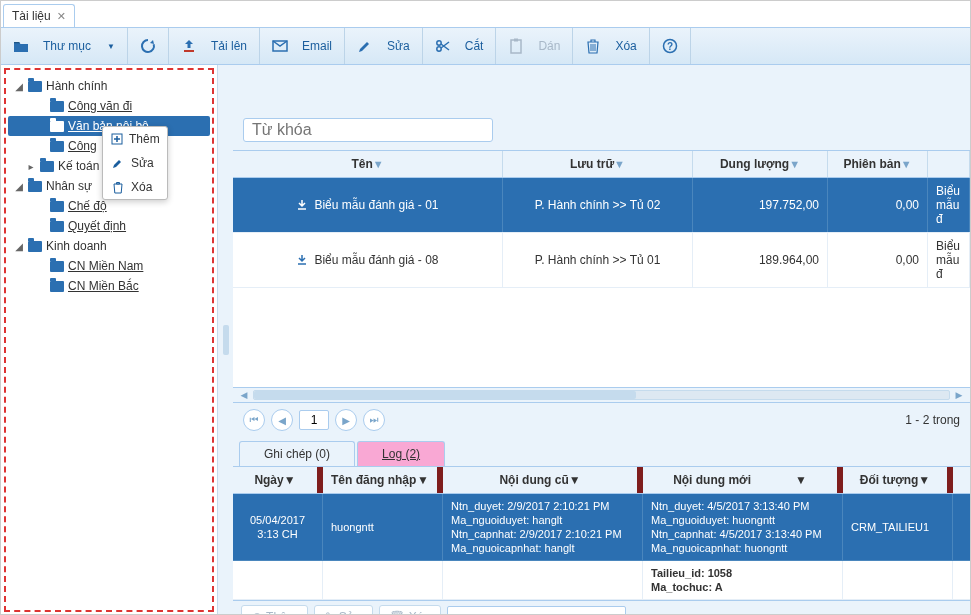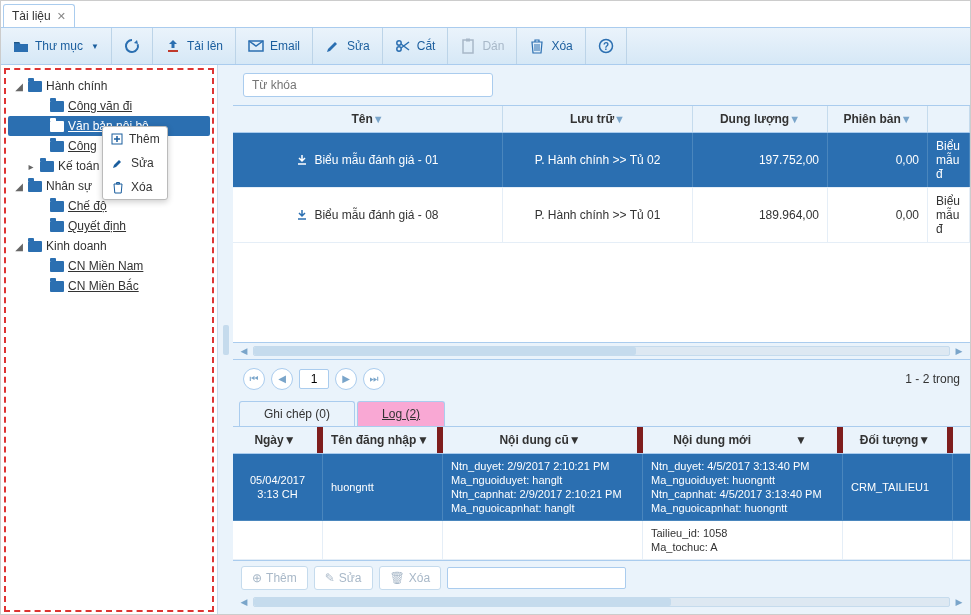--- a/index.html
+++ b/index.html
@@ -3,21 +3,21 @@
 <meta charset="utf-8">
 <style>
   * { box-sizing: border-box; margin: 0; padding: 0; }
   body { font-family: Arial, sans-serif; font-size: 12px; color: #333; background: #fff; width: 971px; height: 615px; overflow: hidden; border: 1px solid #ccc; }
   
   .tab-strip { height: 26px; background: #fff; border-bottom: 0; display: flex; align-items: flex-end; padding-left: 2px; }
   .tab { display: flex; align-items: center; gap: 6px; padding: 4px 8px; border: 1px solid #aaccee; border-bottom: none; border-radius: 3px 3px 0 0; background: #fff; font-size: 12px; }
   .tab-close { color: #888; font-size: 11px; cursor: pointer; }
   
   .toolbar { height: 38px; background: linear-gradient(#eaf3fb,#d6e8f6); border-top: 1px solid #aaccee; border-bottom: 1px solid #aaccee; display: flex; align-items: stretch; }
-  .tb-btn { display: flex; align-items: center; gap: 6px; padding: 0 12px; border-right: 1px solid #bcd4e8; color: #1b5e9e; cursor: pointer; font-size: 12px; }
+  .tb-btn { display: flex; align-items: center; gap: 14px; padding: 0 12px; border-right: 1px solid #bcd4e8; color: #1b5e9e; cursor: pointer; font-size: 12px; }
   .tb-btn.disabled { color: #a8b8c8; }
   .tb-btn .caret { font-size: 8px; margin-left: 2px; }
   .tb-icon { width: 16px; height: 16px; display: inline-flex; align-items: center; justify-content: center; }
   
   .main { display: flex; height: calc(615px - 26px - 38px - 1px); }
   .sidebar { width: 210px; border: 2px dashed #d33; margin: 3px; padding: 6px 2px; position: relative; overflow: visible; }
   .tree-node { padding: 3px 2px 3px 6px; display: flex; align-items: center; gap: 4px; cursor: pointer; }
   .tree-node .tog { width: 10px; color: #666; font-size: 10px; display: inline-block; text-align: center; }
   .tree-node.child { padding-left: 28px; text-decoration: underline; }
   .tree-node.child .tog { visibility: hidden; }
@@ -27,21 +27,21 @@
   .tree-node.selected { background: #2b6fb1; color: #fff; border-radius: 2px; }
   .tree-node.selected .folder-ic { background: #fff; }
   .tree-node.selected .folder-ic::before { background: #fff; }
   
   .ctx-menu { position: absolute; top: 56px; left: 96px; width: 66px; background: #fff; border: 1px solid #bbb; border-radius: 3px; box-shadow: 0 2px 6px rgba(0,0,0,.2); z-index: 10; }
   .ctx-item { display: flex; align-items: center; gap: 6px; padding: 5px 8px; font-size: 12px; color: #333; cursor: pointer; }
   .ctx-ic { width: 14px; height: 14px; display:inline-flex; align-items:center; justify-content:center; color:#1b5e9e; }
   
   .content { flex: 1; display: flex; flex-direction: column; background: #eaf3fb; overflow: hidden; }
   .search-row { padding: 8px 10px; }
-  .search-input { width: 250px; height: 24px; border: 1px solid #aaccee; border-radius: 3px; padding: 0 8px; font-size: 12px; color: #999; background: #fff; }
+  .search-input { width: 250px; height: 24px; border: 1px solid #aaccee; border-radius: 3px; padding: 0 8px; font-size: 16px; color: #999; background: #fff; margin-top: 45px; }
   
   .grid-header, .grid-row { display: flex; align-items: stretch; }
   .grid-header { background: #eaf3fb; border-top: 1px solid #aaccee; border-bottom: 1px solid #aaccee; font-weight: bold; font-size: 12px; }
   .gh-cell { padding: 6px 8px; border-right: 1px solid #c5dbed; display: flex; align-items: center; justify-content: space-between; }
   .gh-cell .filt { color: #7aa5ca; font-size: 11px; }
   .col-name { width: 270px; justify-content: center; }
   .col-store { width: 190px; justify-content: center; }
   .col-size { width: 135px; justify-content: center; }
   .col-ver { width: 100px; justify-content: center; }
   .col-desc { flex: 1; justify-content: flex-start; }
@@ -79,21 +79,21 @@
   .lc-new { width:200px;gap:44px; }
   .lc-obj { width:110px; }
   .lh-cell.center { justify-content:center; }
   
   .log-body { background:#fff; }
   .log-row { border-bottom:1px solid #4a86bd; }
   .log-row.row1 { background:#2b6fb1; color:#fff; }
   .lr-cell { padding:6px 8px; border-right:1px solid #4a86bd; font-size:11px; display:flex; flex-direction:column; justify-content:center; gap:2px; }
   .lc-date.lr-cell { align-items:center; text-align:center; }
   .log-row.row2 .lr-cell { border-right-color:#e5eef7; color:#333; }
-  .log-row.row2 { border-bottom:1px solid #e5eef7; }
+  .log-row.row2 { border-bottom:1px solid #e5eef7;font-weight:bold; }
   
   .log-toolbar { height: 34px; display:flex; align-items:center; gap:6px; padding: 4px 8px; border-top:1px solid #aaccee; background:#eaf3fb; }
   .lt-btn { display:flex; align-items:center; gap:4px; padding: 4px 10px; border:1px solid #c5dbed; border-radius:3px; background:#fff; color:#a8b8c8; font-size:12px; }
   .lt-input { flex: 0 0 160px; height:22px; border:1px solid #aaccee; background:#fff; border-radius:2px; }
   
   .vbar { width:16px; background:#eaf3fb; border-left:1px solid #c5dbed; display:flex; flex-direction:column; align-items:center; justify-content:center; }
   .vbar .handle { width:6px; height:30px; background:#c5dbed; border-radius:2px; }
   
   svg { display:block; }
 </style>

